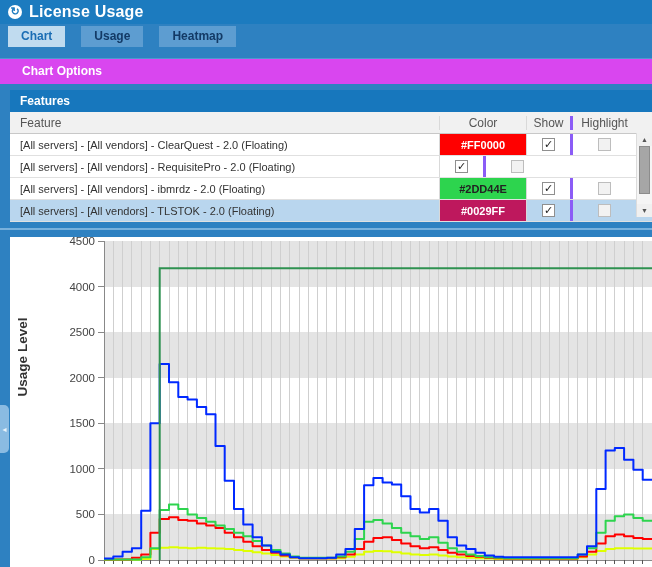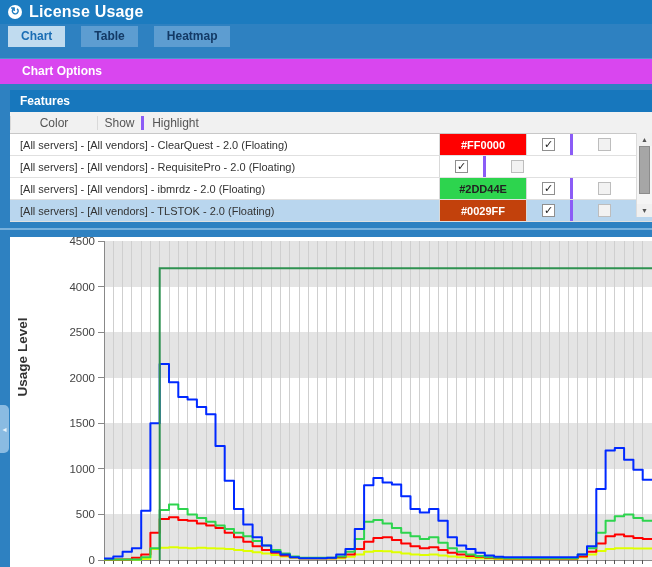--- a/index.html
+++ b/index.html
@@ -64,29 +64,30 @@
 </head>
 <body>
 
 <div class="titlebar">
   <span class="title-icon">↻</span>
   <span class="title-text">License Usage</span>
 </div>
 
 <div class="tabs">
     <div class="tab active">Chart</div>
-    <div class="tab">Table</div>
+    <div class="tab">Usage</div>
     <div class="tab">Heatmap</div>
   </div>
 
 <div class="section-header">Chart Options</div>
 
 <div class="features-panel">
   <div class="features-header">Features</div>
   <div class="thead">
+    <div class="col-feature">Feature</div>
     <div class="col-color">Color</div>
     <div class="col-show">Show</div>
     <div class="col-highlight">Highlight</div>
     <div class="col-scroll"></div>
   </div>
   <div id="tbody">
       <div class="trow">
         <div class="col-feature">[All servers] - [All vendors] - ClearQuest - 2.0 (Floating)</div>
         <div class="col-color">
           <span class="swatch" style="background:#FF0000;color:#FFFFFF">#FF0000</span>
@@ -118,21 +119,21 @@
           <span class="cb ">✓</span>
         </div>
         <div class="col-highlight">
           <span class="cb unchecked"></span>
         </div>
         <div class="col-scroll"></div>
       </div>
       <div class="trow selected">
         <div class="col-feature">[All servers] - [All vendors] - TLSTOK - 2.0 (Floating)</div>
         <div class="col-color">
-          <span class="swatch" style="background:#c2410c;color:#FFFFFF">#0029FF</span>
+          <span class="swatch" style="background:#be185d;color:#FFFFFF">#0029FF</span>
         </div>
         <div class="col-show">
           <span class="cb ">✓</span>
         </div>
         <div class="col-highlight">
           <span class="cb unchecked"></span>
         </div>
         <div class="col-scroll"></div>
       </div>
     </div>

